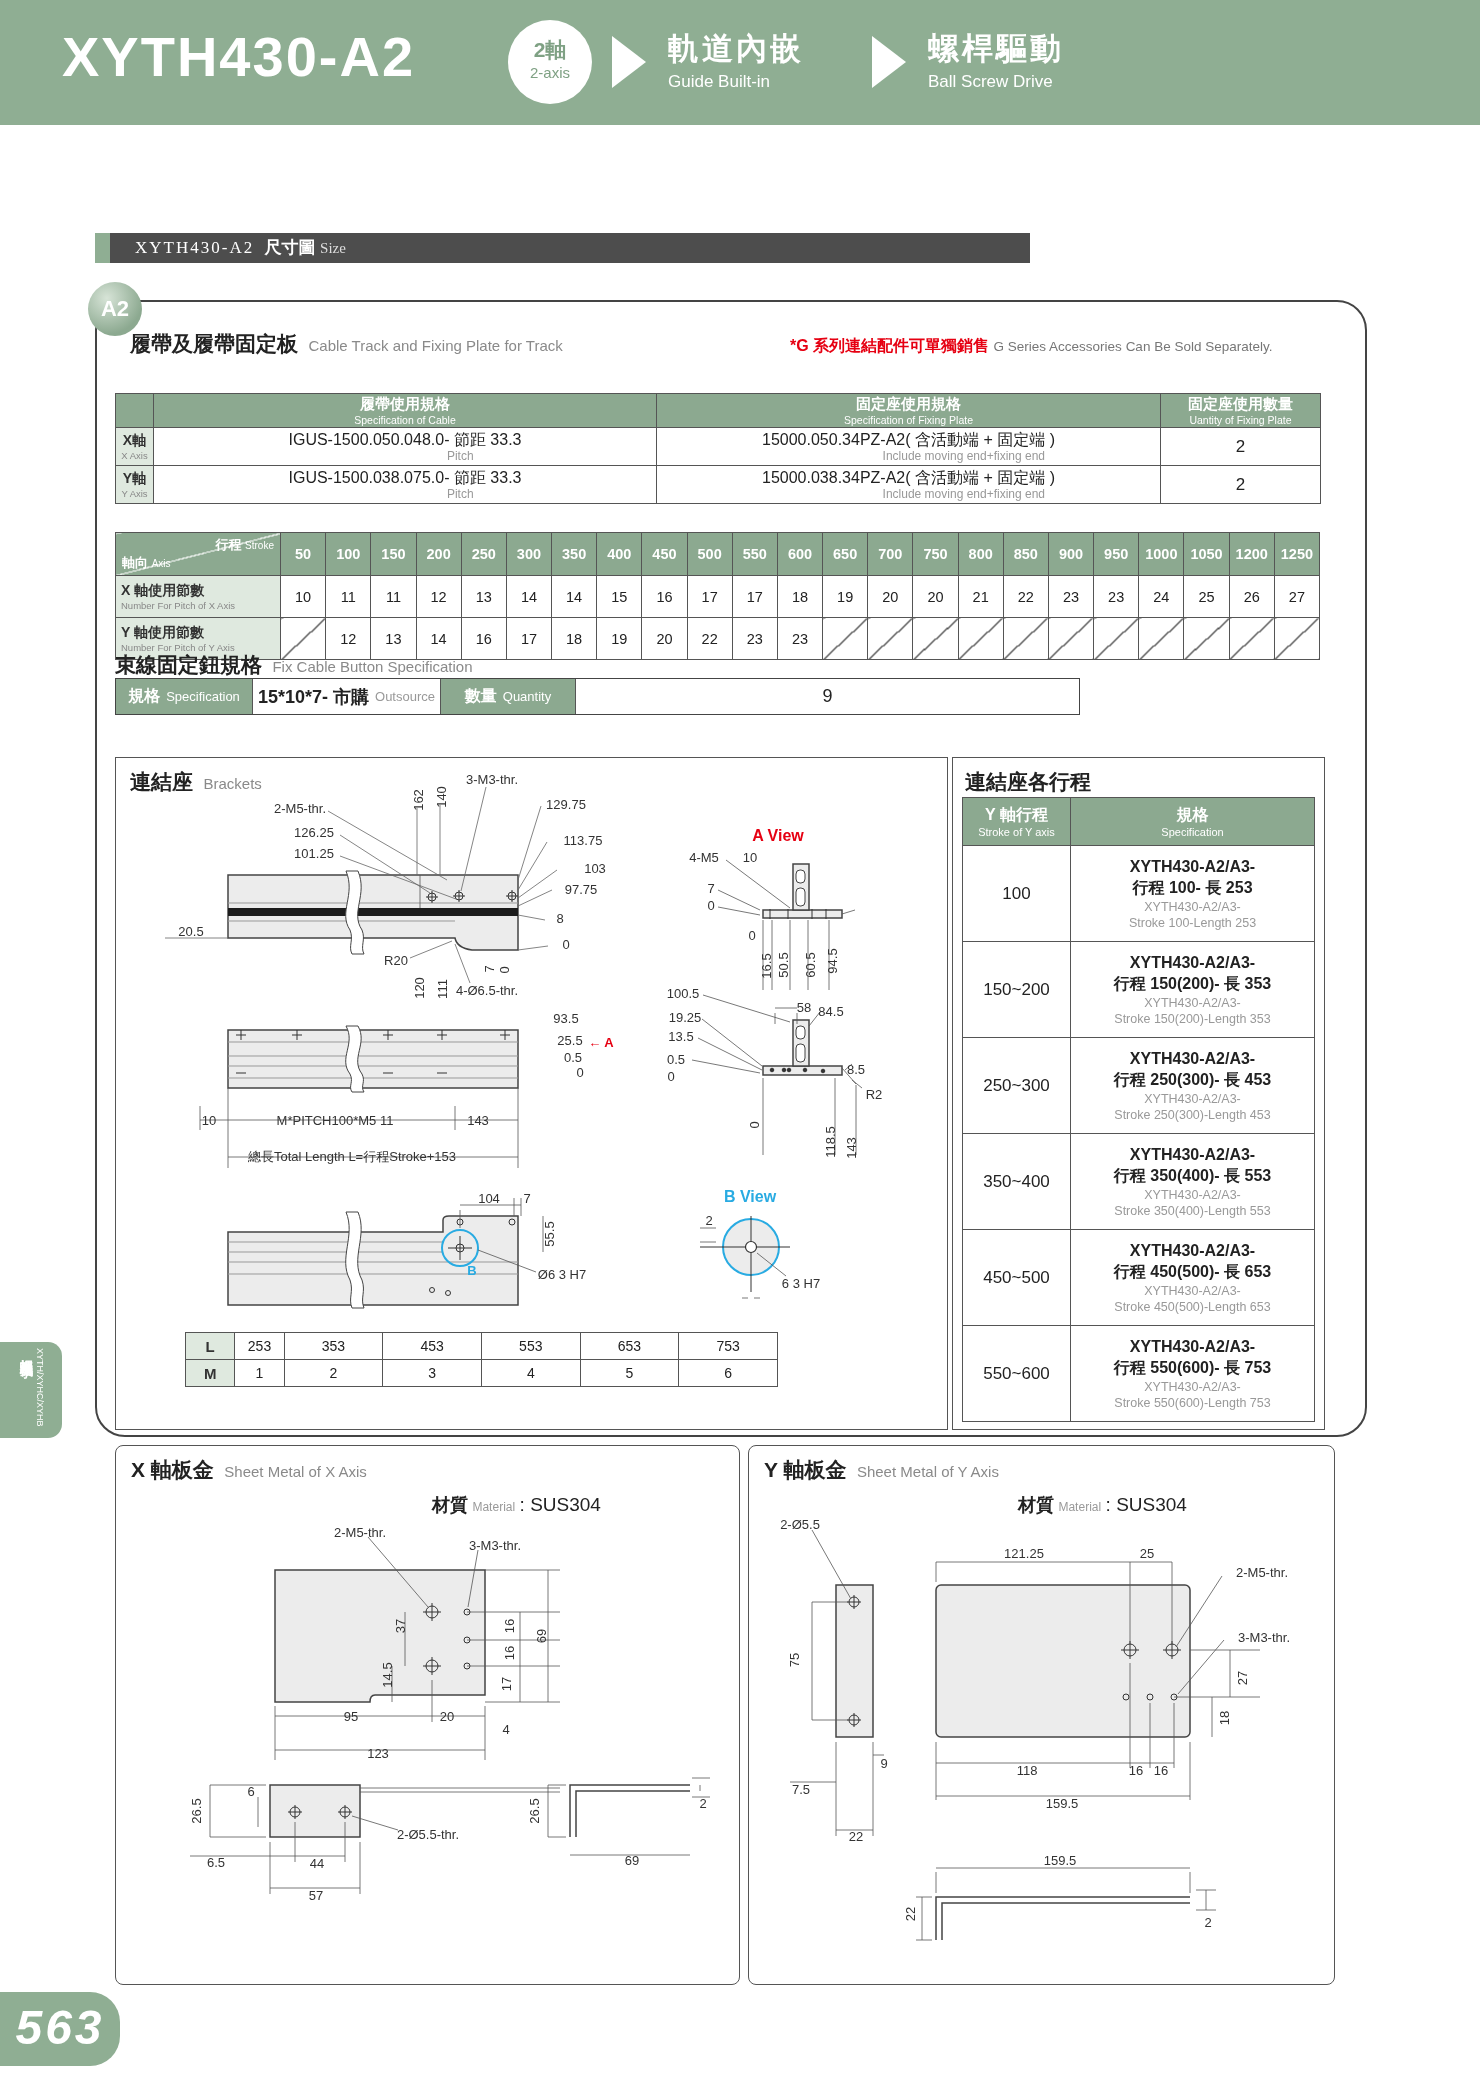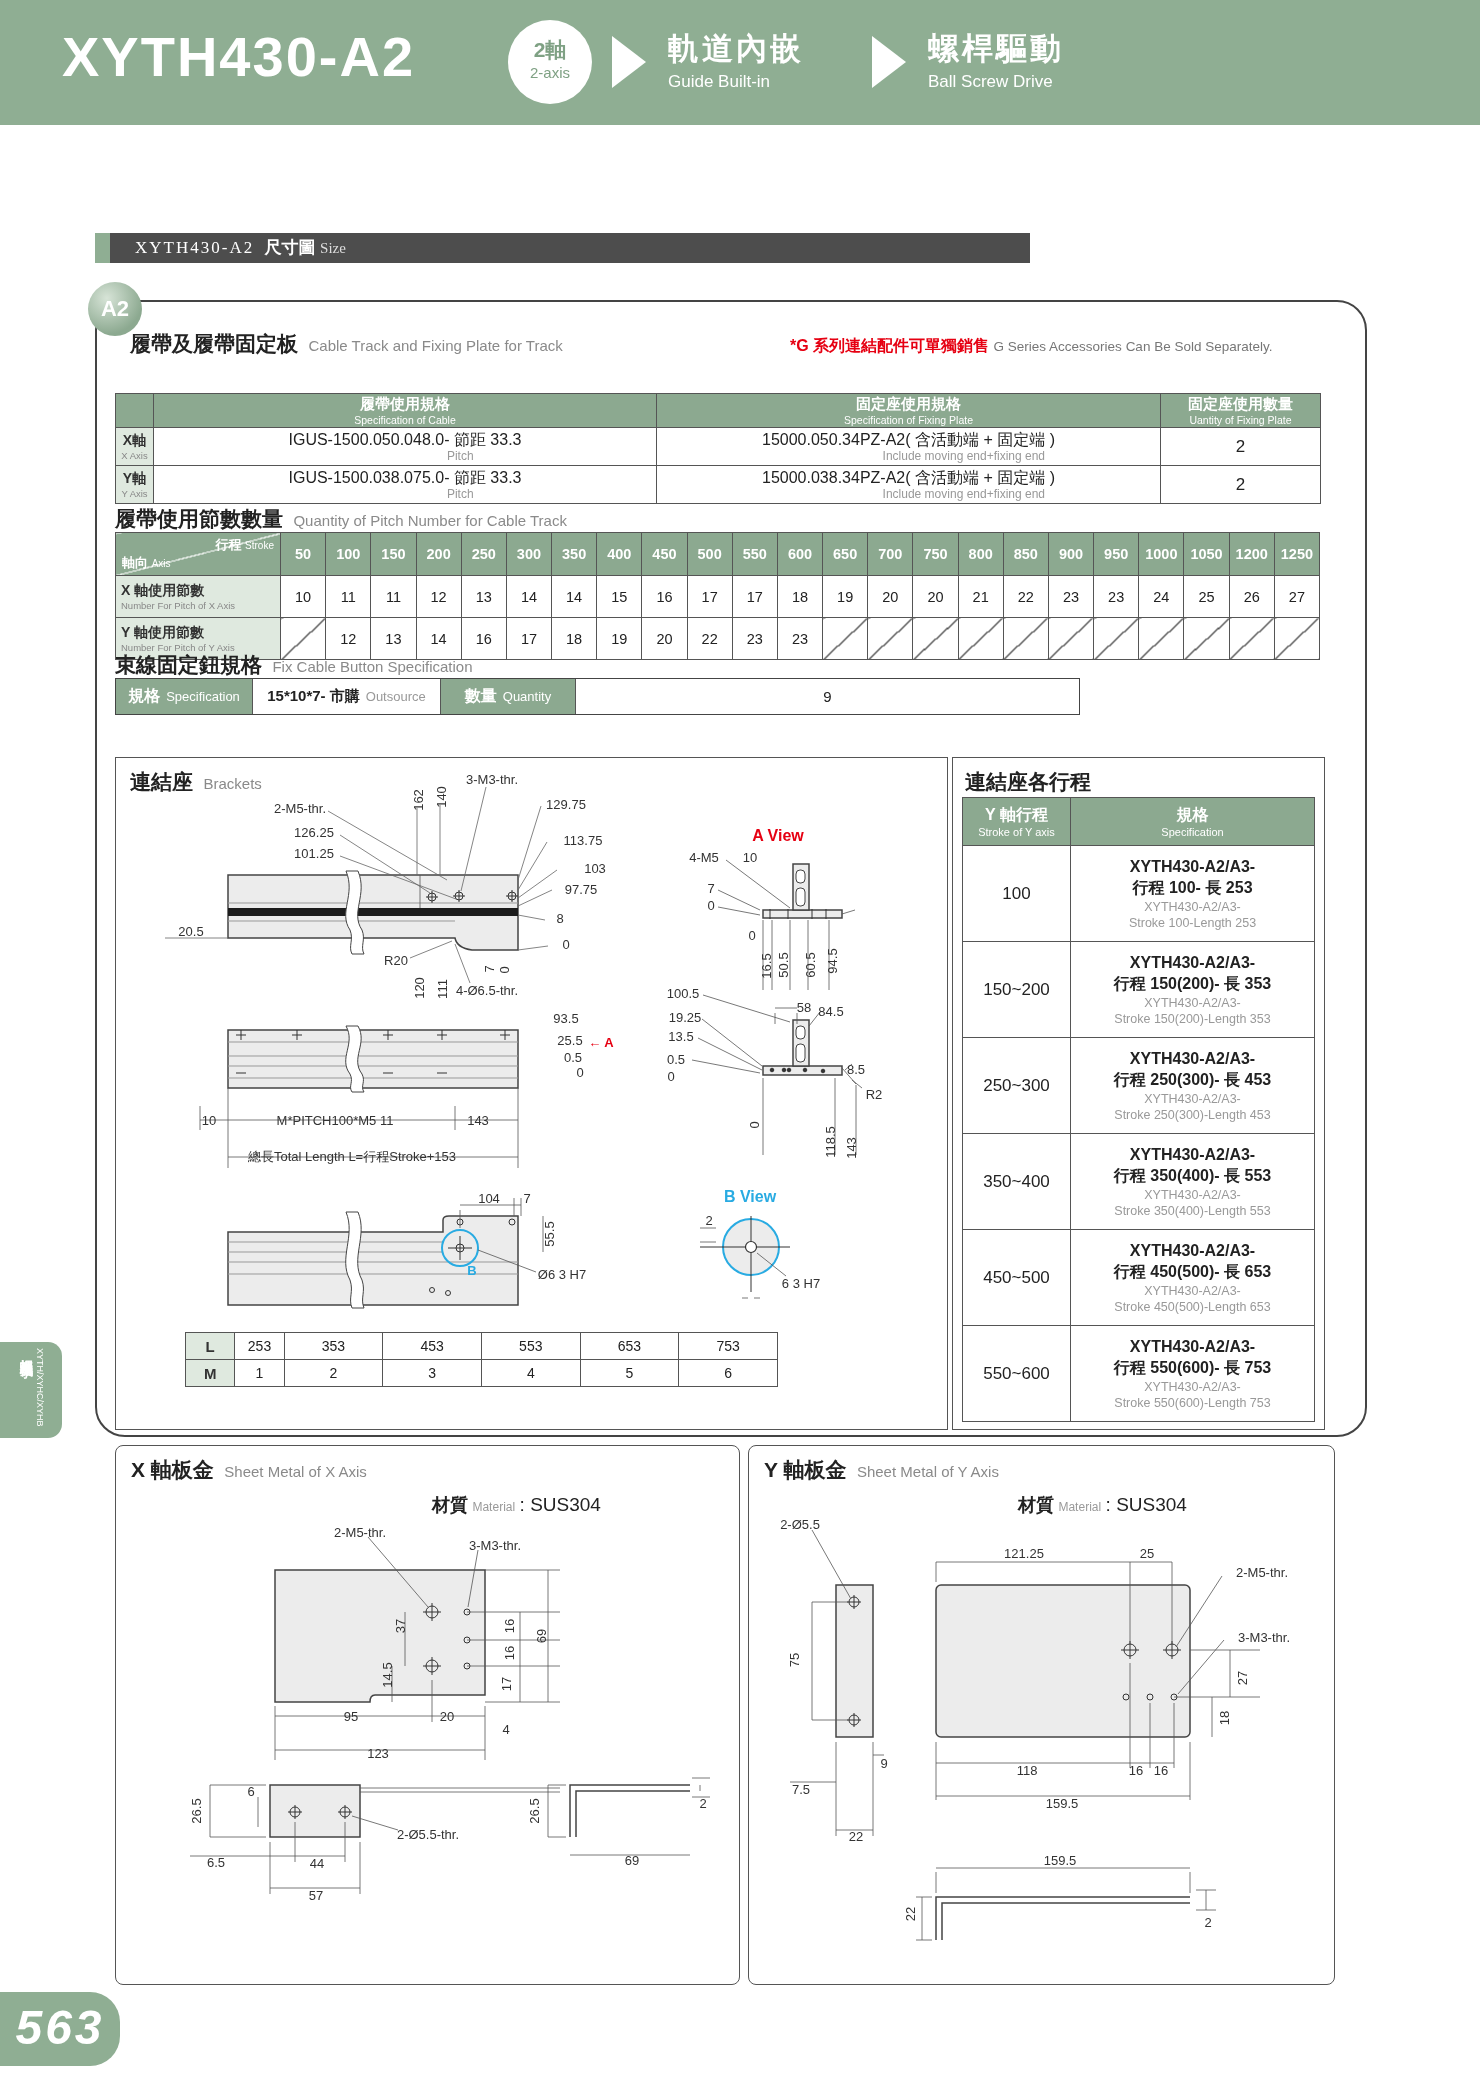--- a/index.html
+++ b/index.html
@@ -63,21 +63,21 @@
   .pitch-corner .bl i { font-style:normal; font-weight:normal; font-size:10px; }
   .pitch-table .lcell { text-align:left; padding-left:5px; }
   td.slash { background-image:linear-gradient(to bottom right, rgba(0,0,0,0) 48.8%, #555 48.8%, #555 51.2%, rgba(0,0,0,0) 51.2%); }
 
   .fix-strip { position:absolute; left:115px; top:678px; width:965px; height:37px; display:flex; border:1.5px solid #444; }
   .fix-strip > div { border-right:1px solid #555; display:flex; align-items:center; justify-content:center; gap:6px; }
   .fix-strip > div:last-child { border-right:none; }
   .fix-strip .g { background:#8ca990; color:#fff; }
   .fix-strip .g .zh { font-size:16px; font-weight:bold; }
   .fix-strip .g .en { font-size:13px; }
-  .fix-strip .w .v { font-size:15px; font-weight:bold; color:#222; }
+  .fix-strip .w .v { font-size:18px; font-weight:bold; color:#222; }
   .fix-strip .w .s { font-size:13px; color:#999; }
 
   
   .bs-table { position:absolute; left:962px; top:797px; width:352px; border:1.5px solid #444; }
   .bs-table th { height:48px; }
   .bs-table .ghead .zh { font-size:16px; }
   .bs-table .ghead .en { font-size:11px; }
   .bs-table td { height:96px; }
   .bs-table .stroke { font-size:17px; color:#222; }
   .bs-table .z { font-size:16px; font-weight:bold; color:#222; line-height:1.35; }
@@ -207,24 +207,20 @@
       </td>
       <td>
         <span class="main">15000.038.34PZ-A2( 含活動端 + 固定端 )</span>
         <span class="sub">Include moving end+fixing end</span>
       </td>
       <td class="qty">2</td>
     </tr>
   </tbody>
     </table>
 
-  <div class="sec-title" style="left:115px; top:505px;">
-    <span class="zh">履帶使用節數數量</span>
-    <span class="en">Quantity of Pitch Number for Cable Track</span>
-  </div>
 
   <table class="pitch-table">
     <tbody>
         <tr id="pitch-header-row">
       <th class="pitch-corner" style="width:165px">
         <span class="tr"><span>行程</span> <i>Stroke</i></span>
         <span class="bl"><span>軸向</span> <i>Axis</i></span>
       </th>
     <th class="ghead">50</th>
           <th class="ghead">100</th>

